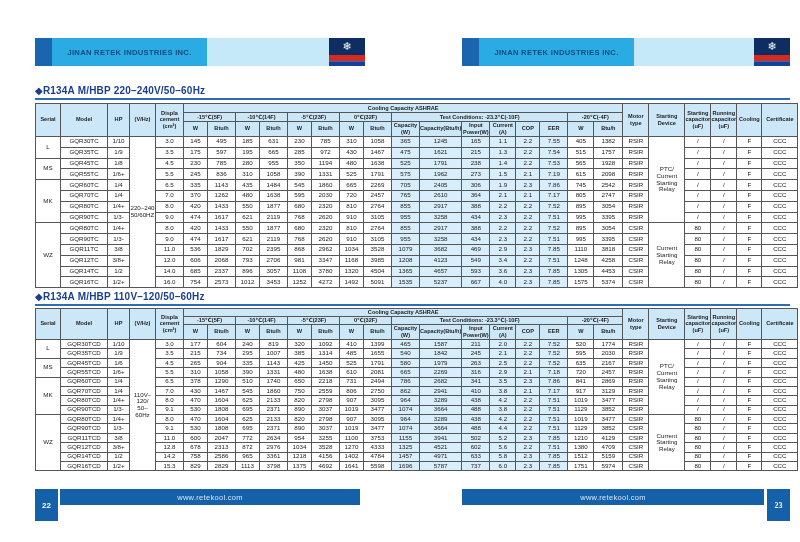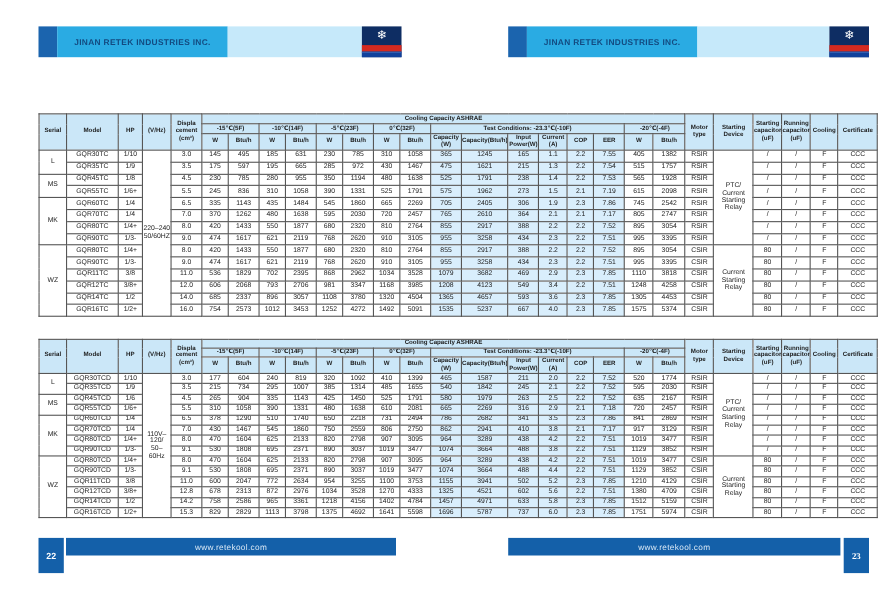--- a/index.html
+++ b/index.html
@@ -1,20 +1,20 @@
 <!DOCTYPE html>
 <html><head>
 <meta charset="utf-8">
 <style>
   html,body{margin:0;padding:0;background:#e8e8e8;}
   body{font-family:"Liberation Sans","DejaVu Sans",sans-serif;}
   .page{position:relative;width:800px;height:542px;background:#ffffff;overflow:hidden;margin:0 auto;}
 
   
-  .banner{position:absolute;top:24px;height:28px;display:flex;}
+  .banner{position:absolute;top:38px;height:28px;display:flex;}
   .banner.left{left:35px;width:330px;}
   .banner.right{left:462px;width:328px;}
   .b-dark{width:17px;height:100%;background:#1b64ae;}
   .b-mid{width:155px;height:100%;background:#2aabe3;display:flex;align-items:center;justify-content:center;}
   .b-mid span{font-size:7.6px;font-weight:bold;color:#134a80;letter-spacing:.3px;white-space:nowrap;}
   .b-light{flex:1;height:100%;background:#c6e9fa;}
   .b-logo{width:36px;height:100%;background:#0e2d63;display:flex;flex-direction:column;}
   .flake{flex:1;display:flex;align-items:center;justify-content:center;color:#ffffff;font-size:11px;line-height:1;}
   .logo-red{height:6px;background:#d42a20;}
   .logo-strip{height:4px;background:#10419c;border-top:1px solid #3a66b5;}
@@ -73,20 +73,23 @@
     </div>
     <div class="b-light"></div>
     <div class="b-logo">
       <div class="flake">❄</div>
       <div class="logo-red"></div>
       <div class="logo-strip"></div>
     </div>
   </div>
 
 
+  <div class="sec sec1">
+    <h2>◆R134A  M/HBP  220–240V/50–60Hz</h2>
+  </div>
   <div class="tblwrap w1" id="table-0">
       <table class="tbl t1">
         <colgroup>
           <col style="width: 25px;">
           <col style="width: 47px;">
           <col style="width: 22px;">
           <col style="width: 26px;">
           <col style="width: 28px;">
           <col style="width: 24px;">
           <col style="width: 28px;">
@@ -535,20 +538,23 @@
             <td>CSIR</td>
             <td>80</td>
             <td>/</td>
             <td>F</td>
             <td>CCC</td>
           </tr>
         </tbody>
       </table>
     </div>
 
+  <div class="sec sec2">
+    <h2>◆R134A  M/HBP  110V–120/50–60Hz</h2>
+  </div>
   <div class="tblwrap w2" id="table-1">
       <table class="tbl t2">
         <colgroup>
           <col style="width: 25px;">
           <col style="width: 47px;">
           <col style="width: 22px;">
           <col style="width: 26px;">
           <col style="width: 28px;">
           <col style="width: 24px;">
           <col style="width: 28px;">

